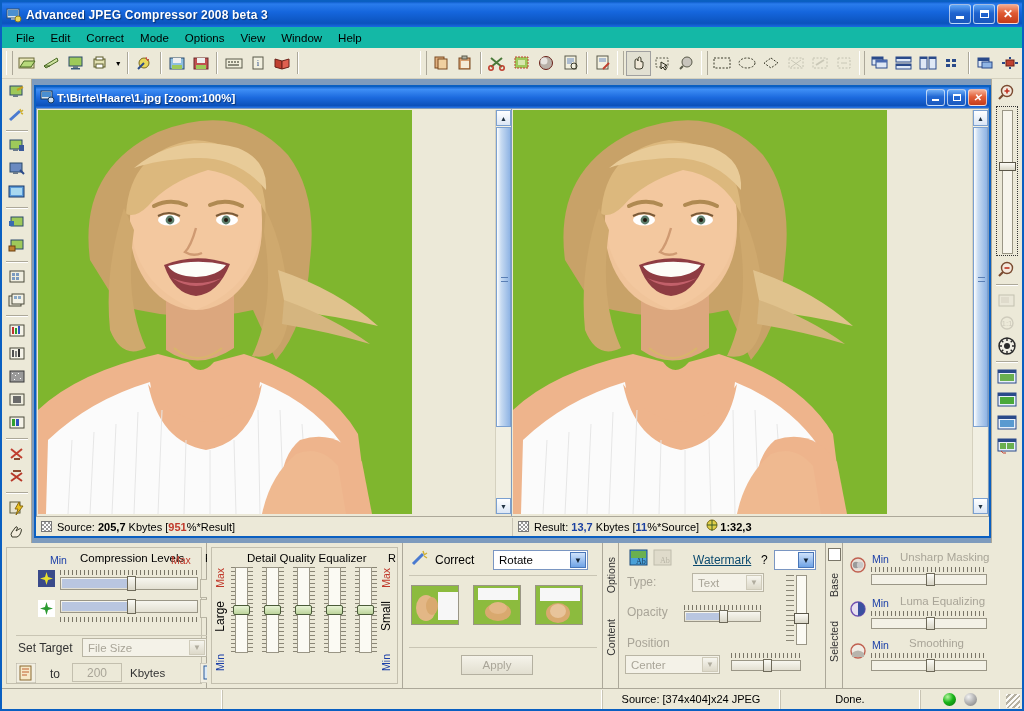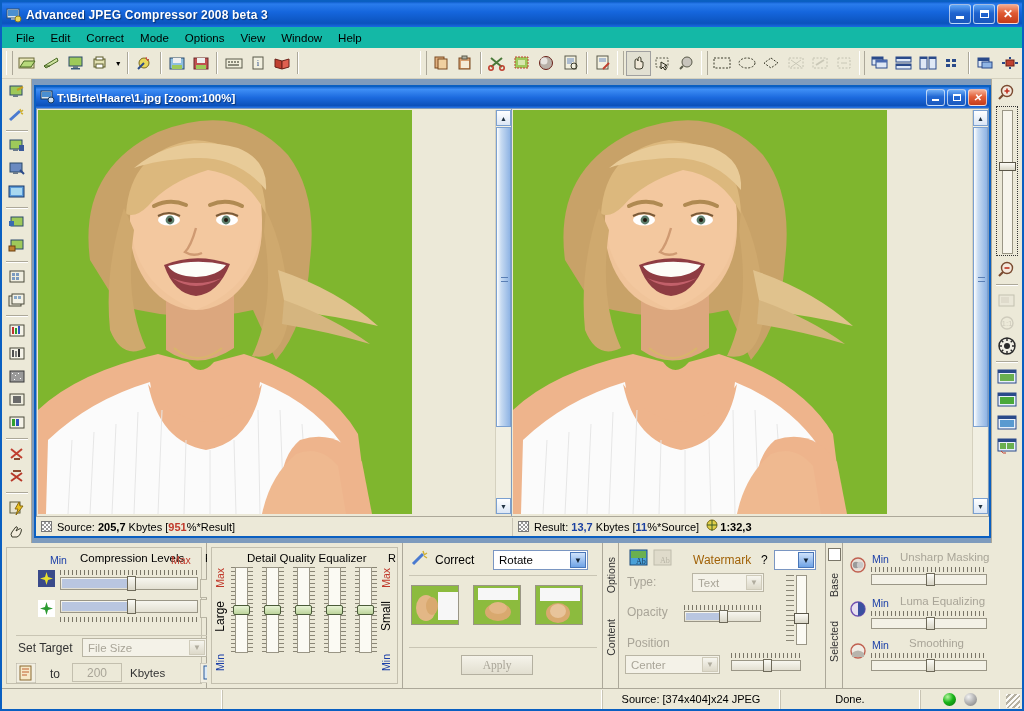--- a/index.html
+++ b/index.html
@@ -153,21 +153,21 @@
   .combo.enabled { color:#000; background:#fff; border:1px solid #7a96c2; }
   .combo.enabled .arw { background:linear-gradient(180deg,#cfe2fb,#6fa3e6); border:1px solid #4a77b8; color:#123; }
   .eqcol { position:relative; width:22px; height:86px; }
   .eqtrack { position:absolute; left:4px; top:0; width:13px; height:86px;
     background:#fbfaf3; border:1px solid #9a9686; }
   .eqticks { position:absolute; left:0; top:0; width:22px; height:86px;
     background-image:repeating-linear-gradient(180deg,#8a8676 0 1px,transparent 1px 4px); }
   .eqthumb { position:absolute; left:2px; top:38px; width:17px; height:10px;
     background:linear-gradient(180deg,#e8f3d5,#bcd49a); border:1px solid #4a5a38; border-radius:2px;}
   .btn { border:1px solid #b4b0a0; background:linear-gradient(180deg,#f5f3ea,#e2dfd0);
-    font-size:11.5px; color:#a9a598; display:flex; align-items:center; justify-content:center;font-family:Liberation Serif, serif; }
+    font-size:11.5px; color:#a9a598; display:flex; align-items:center; justify-content:center; }
   .thumbimg { border:1px solid #9a9686; overflow:hidden; position:relative; }
   
   .statusbar {
     position:absolute; left:0; bottom:0; width:1020px; height:21px;
     background:#ece9d8; border-top:1px solid #aca899; display:flex; align-items:center;
   }
   .sb-cell { height:19px; display:flex; align-items:center; justify-content:center;
     font-size:11px; border-left:1px solid #c8c4b4; border-right:1px solid #fff; }
   .led { width:13px; height:13px; border-radius:50%; margin:0 4px; }
   .led.green { background:radial-gradient(circle at 35% 30%,#b6f5a0,#19b519 45%,#0a6d0a); }
@@ -1017,21 +1017,21 @@
             <rect x="2" y="2" width="15" height="7" fill="#6ab050"></rect>
             <text x="7" y="15" font-size="8" fill="#1a3a5a" font-family="serif">Ab</text>
           </svg>
       </span>
       <span style="position:absolute;left:34px;top:6px;opacity:.45">
         <svg width="19" height="18">
             <rect x="1" y="1" width="17" height="15" fill="#d0ccbc" stroke="#8a8678"></rect>
             <text x="7" y="14" font-size="8" fill="#7a766a" font-family="serif">Ab</text>
           </svg>
       </span>
-      <span class="lbl" style="position:absolute;left:74px;top:10px;font-size:12px;color:#a16207;">Watermark</span>
+      <span class="lbl" style="position:absolute;left:74px;top:10px;font-size:12px;color:#0c4a6e;text-decoration:underline;">Watermark</span>
       <span class="lbl" style="position:absolute;left:142px;top:10px;font-size:12px;color:#000;">?</span>
       <div class="combo enabled" style="position:absolute;left:155px;top:7px;width:42px;height:20px;">
         <span></span>
         <span class="arw" style="height:16px;">▼</span>
       </div>
 
       <span class="lbl dim" style="position:absolute;left:8px;top:32px;font-size:12px;">Type:</span>
       <div class="combo" style="position:absolute;left:73px;top:30px;width:72px;">
         <span>Text</span>
         <span class="arw">▼</span>

